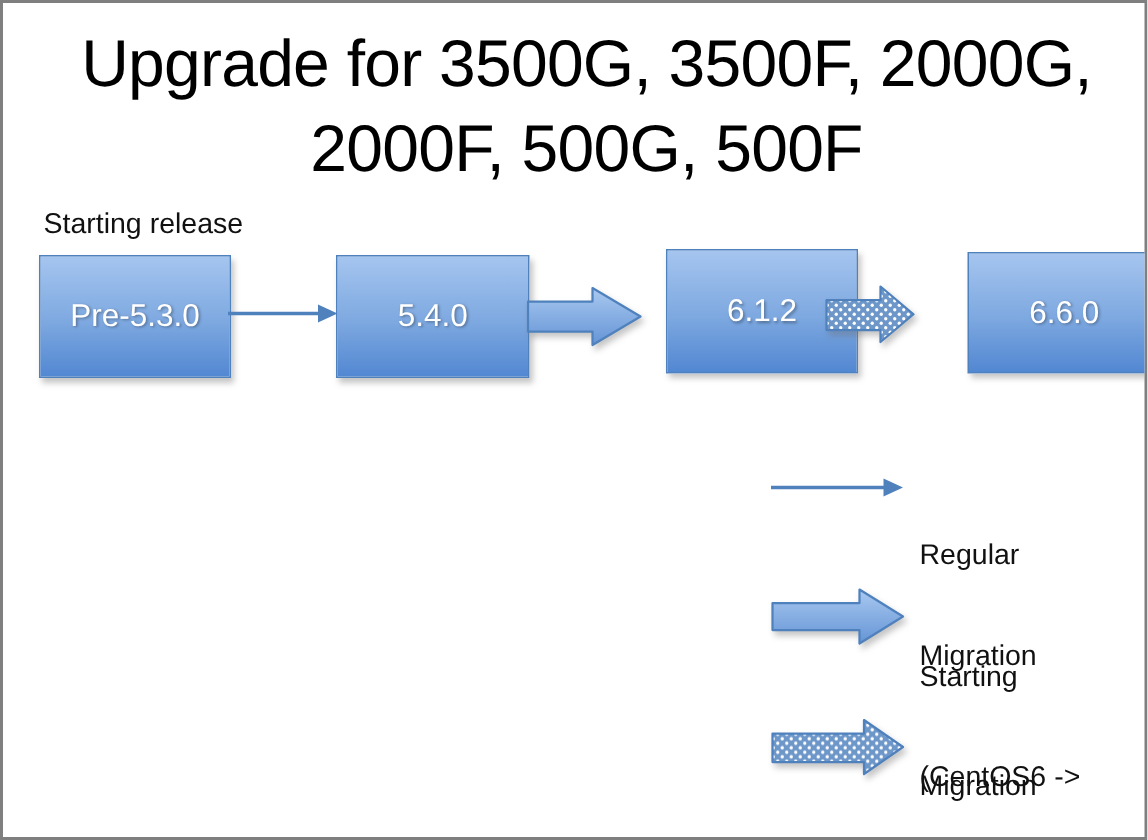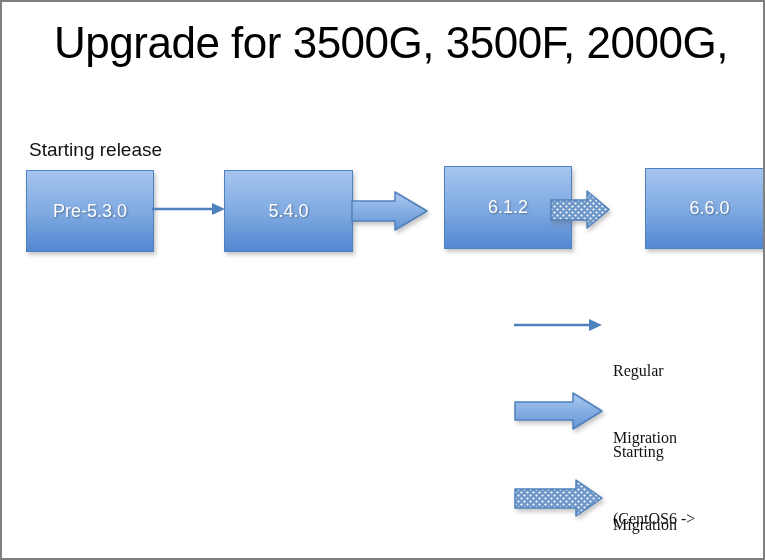--- a/index.html
+++ b/index.html
@@ -35,54 +35,54 @@
     position:absolute;left:27px;top:137px;
     font-size:19px;color:var(--body-text);text-align:right;
   }
   .vbox{
     position:absolute;
     background:linear-gradient(180deg,var(--box-top) 0%,#7da8e0 55%,var(--box-bottom) 100%);
     border:1.5px solid var(--accent);
     box-shadow:2px 3px 4px rgba(110,110,110,.4);
     display:flex;align-items:center;justify-content:center;
     color:var(--text-on-box);
-    font-size:18px;
+    font-size:21px;
     text-shadow:1px 1px 2px rgba(0,0,0,.35);
     text-align:right;
   }
   .b0{left:24px;top:168px;width:126px;height:80px;}
   .b1{left:222px;top:168px;width:127px;height:80px;}
   .b2{left:442px;top:164px;width:126px;height:81px;}
   .b3{left:608px;top:166px;width:127px;height:79px;margin-left:35px;}
   .arrow-svg{position:absolute;display:block;}
   .shadowed{filter:drop-shadow(2px 3px 2px rgba(110,110,110,.4));}
   .a-reg{left:149px;top:196px;}
   .a-mig1{left:349px;top:189px;}
   .a-mig2{left:548px;top:188px;}
   .leg-a1{left:511px;top:312px;}
   .leg-a2{left:512px;top:390px;}
   .leg-a3{left:512px;top:477px;}
   .leg-text{
     position:absolute;left:611px;
-    font-size:16px;line-height:27px;
+    font-size:19px;line-height:27px;
     color:var(--body-text);
     white-space:pre;
-    font-family:Liberation Serif, serif;
   }
   .lt1{top:301px;}
   .lt2{top:368px;}
   .lt3{top:455px;}
 </style>
 </head>
 <body>
 
 <div class="slide">
 
   <div class="title">
     <div>Upgrade for 3500G, 3500F, 2000G,</div>
+    <div>2000F, 500G, 500F</div>
   </div>
 
   <div class="starting-release">Starting release</div>
 
   <div class="vbox b0">
     <span>Pre-5.3.0</span>
   </div>
   <div class="vbox b1">
     <span>5.4.0</span>
   </div>

